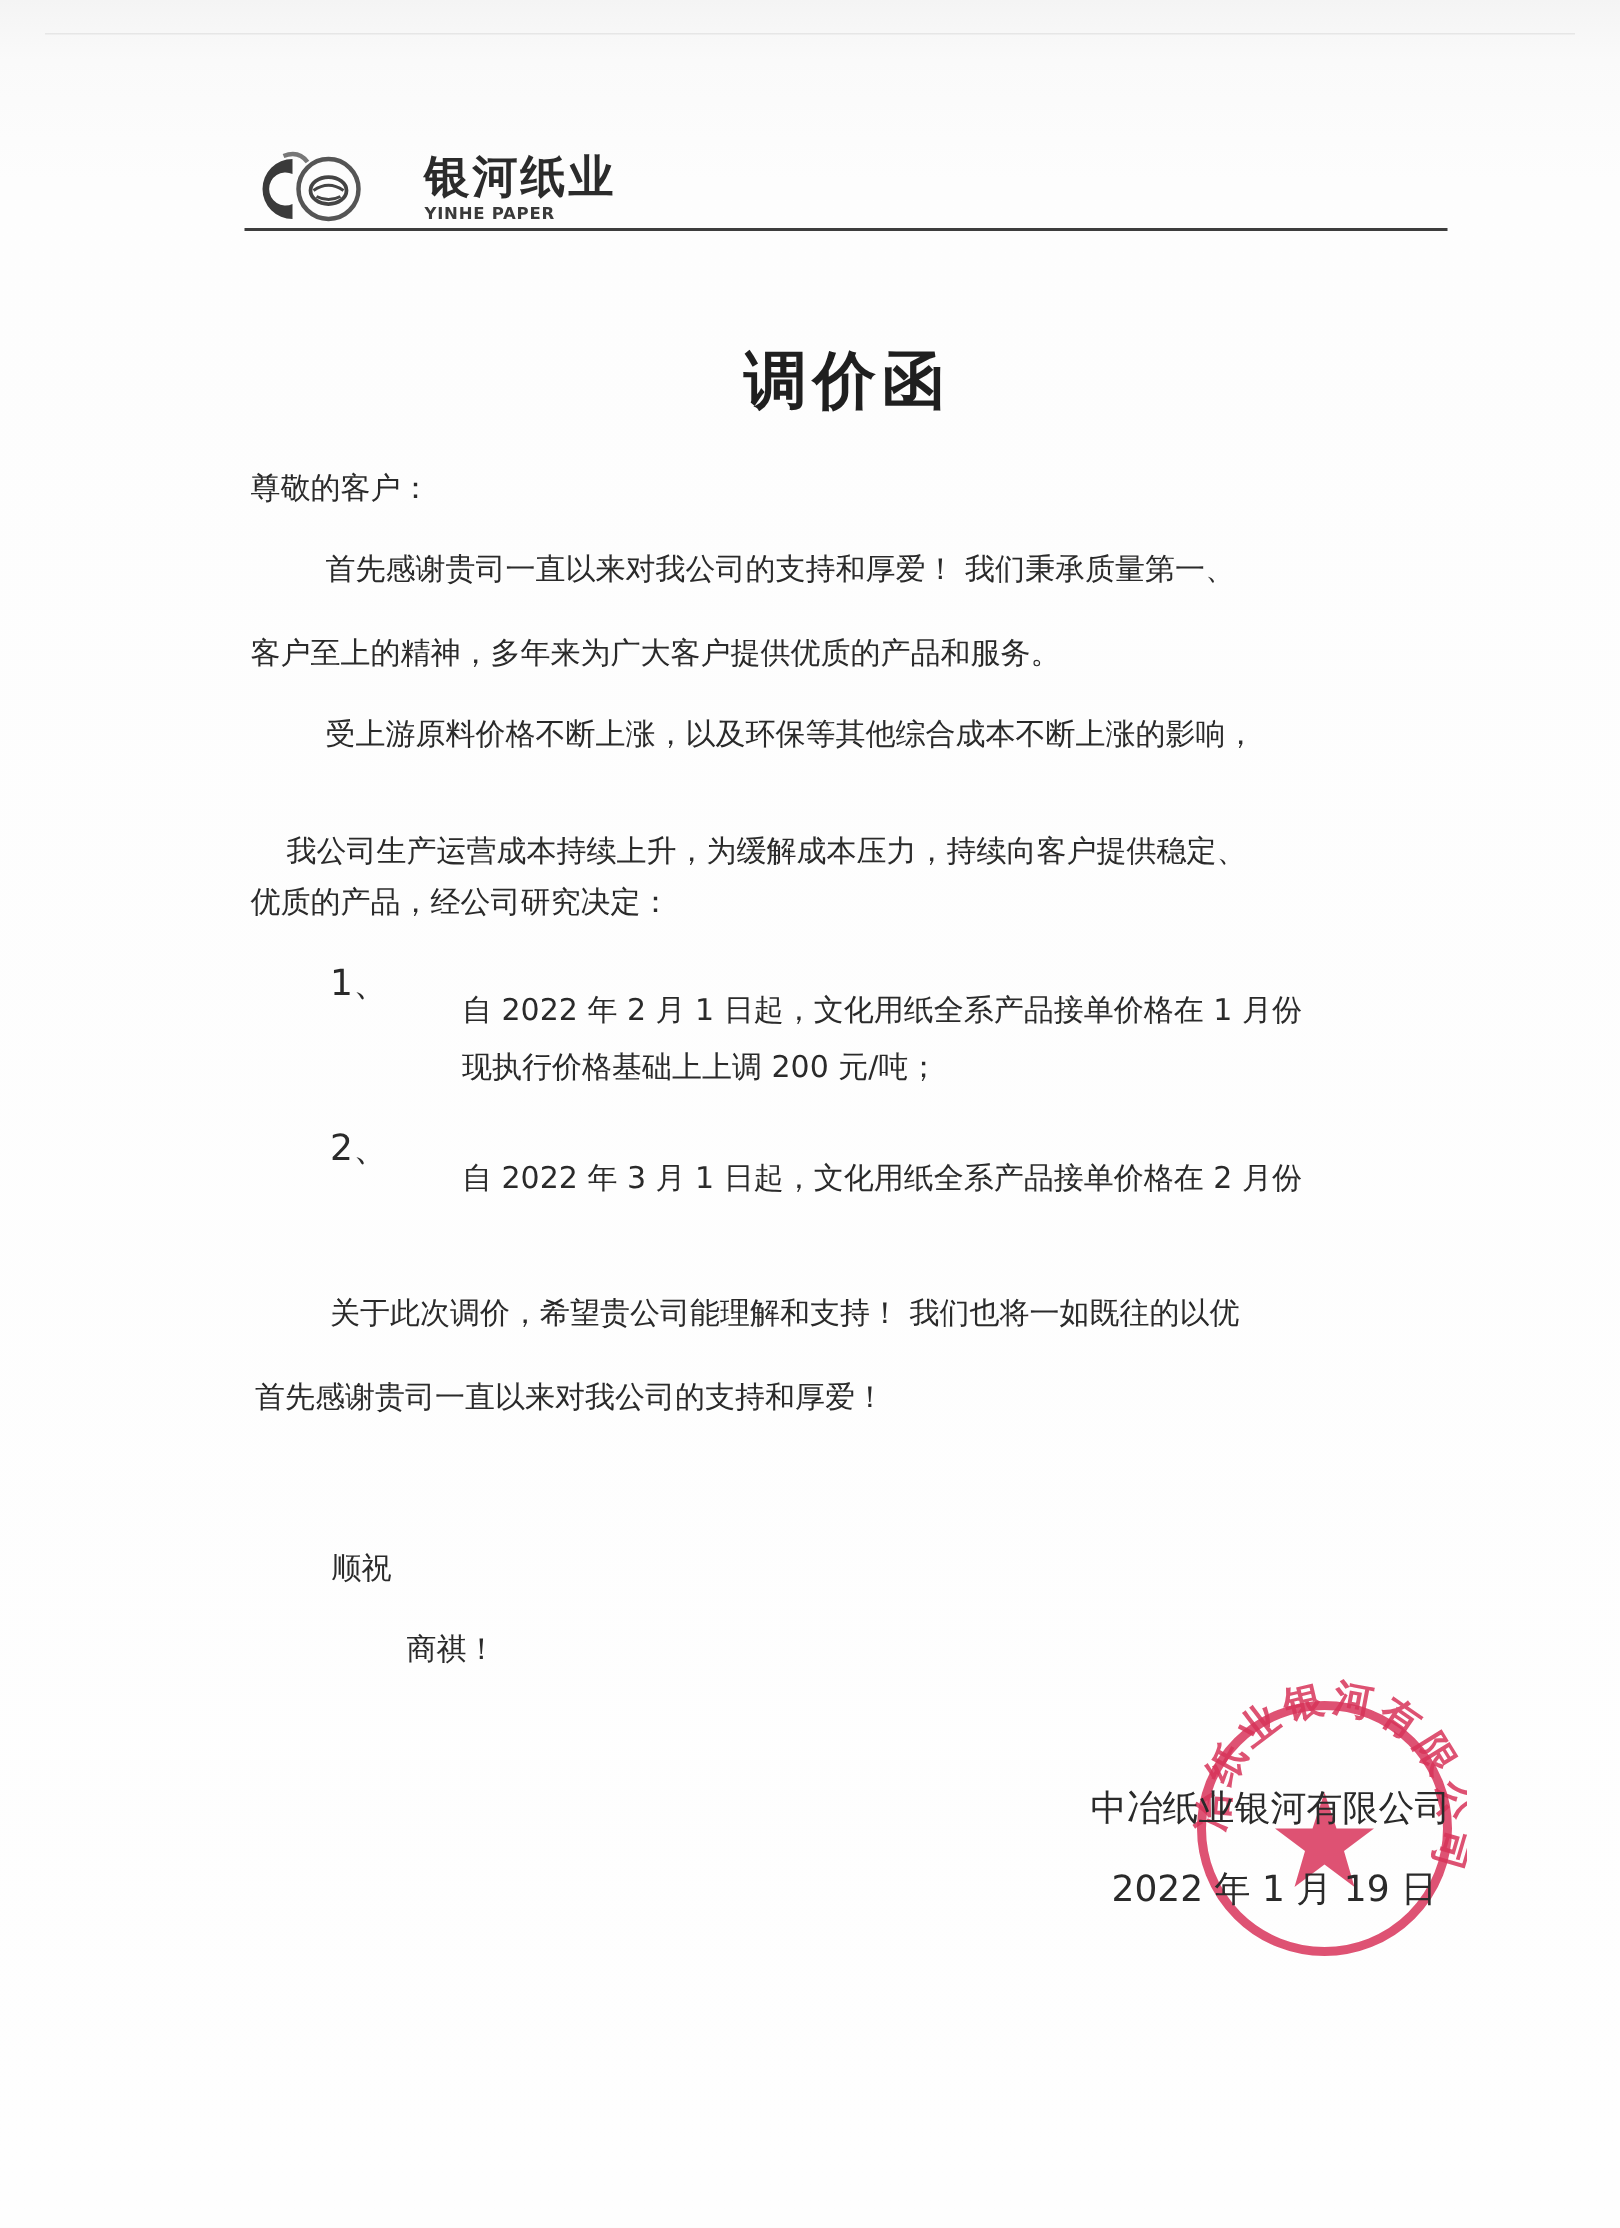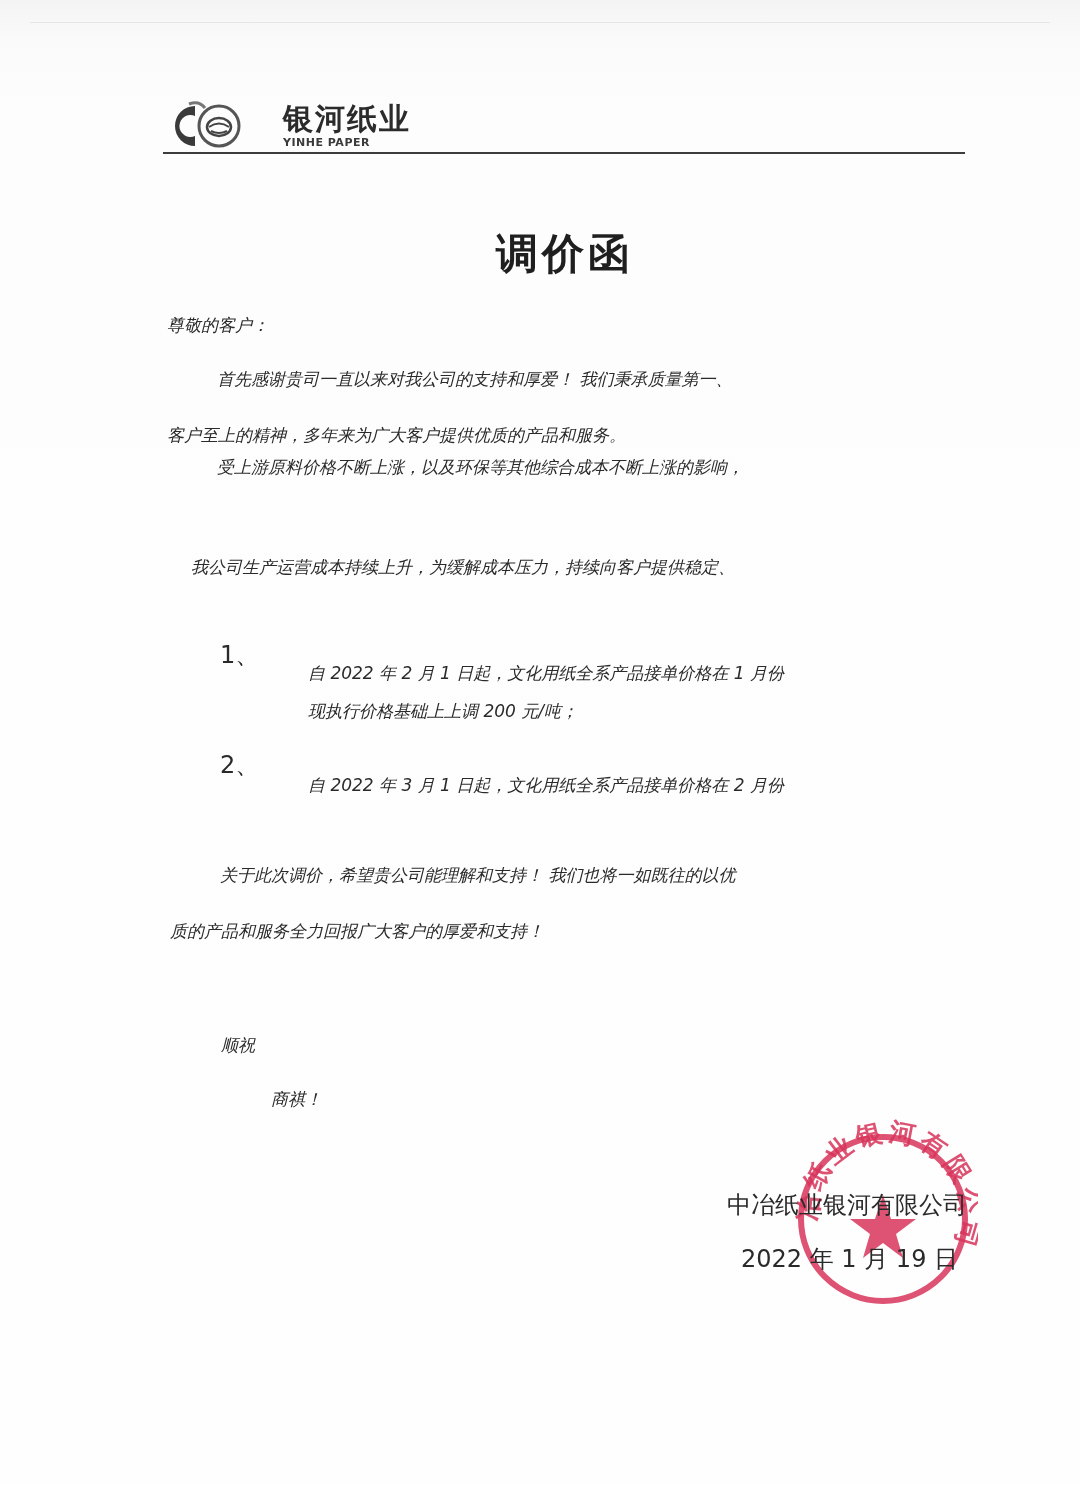--- a/index.html
+++ b/index.html
@@ -8,21 +8,21 @@
   .page{position:absolute;left:0;top:0;width:1080px;height:1485px;
         background:linear-gradient(180deg,#f4f4f4 0,#fafafa 40px,#fdfdfd 120px,#fefefe 100%);}
   .top-rule{position:absolute;left:30px;top:22px;width:1020px;height:1px;background:#e6e6e6;}
   .header{position:absolute;left:165px;top:98px;height:56px;display:flex;align-items:center;gap:32px;}
   .logo-mark{width:78px;height:56px;position:relative;}
   .brand{margin-left:8px;display:flex;flex-direction:column;}
   .brand-cn{font-size:30px;font-weight:bold;letter-spacing:2px;color:#2b2b2b;line-height:34px;}
   .brand-en{font-size:11px;font-weight:bold;color:#3a3a3a;letter-spacing:0.5px;line-height:14px;}
   .header-rule{position:absolute;left:163px;top:152px;width:802px;height:2px;background:#3d3d3d;}
   .title{position:absolute;left:0;width:1080px;top:226px;text-align:center;font-size:42px;font-weight:bold;letter-spacing:4px;color:#1f1f1f;padding-left:50px;box-sizing:border-box;}
-  .line{position:absolute;font-size:17px;line-height:30px;white-space:nowrap;color:#2a2a2a;font-style:italic;}
+  .line{position:absolute;font-size:20px;line-height:30px;white-space:nowrap;color:#2a2a2a;}
   .num{position:absolute;font-size:24px;line-height:30px;color:#2a2a2a;}
   .stamp{position:absolute;left:788px;top:1107px;width:190px;height:210px;}
   .sig{position:absolute;font-size:24px;line-height:30px;white-space:nowrap;color:#2a2a2a;}
 </style>
 </head>
 <body>
 
 <div class="page">
   <div class="top-rule"></div>
 
@@ -44,32 +44,33 @@
   </div>
   <div class="header-rule"></div>
 
   <div class="title">调价函</div>
 
   <div class="line" style="left:167px;top:310px;">尊敬的客户：</div>
 
   <div class="line" style="left:167px;top:420px;">客户至上的精神，多年来为广大客户提供优质的产品和服务。</div>
   <div class="line" style="left:217px;top:364px;">首先感谢贵司一直以来对我公司的支持和厚爱！ 我们秉承质量第一、</div>
 
-  <div class="line" style="left:217px;top:452px;">受上游原料价格不断上涨，以及环保等其他综合成本不断上涨的影响，</div>
+  <div class="line" style="left:217px;top:474px;">受上游原料价格不断上涨，以及环保等其他综合成本不断上涨的影响，</div>
   <div class="line" style="left:167px;top:552px;margin-left:24px;">我公司生产运营成本持续上升，为缓解成本压力，持续向客户提供稳定、</div>
+  <div class="line" style="left:167px;top:586px;">优质的产品，经公司研究决定：</div>
 
   <div class="num" style="left:220px;top:640px;">1、</div>
   <div class="line" style="left:308px;top:640px;margin-top:18px;">自 2022 年 2 月 1 日起，文化用纸全系产品接单价格在 1 月份</div>
   <div class="line" style="left:308px;top:696px;">现执行价格基础上上调 200 元/吨；</div>
 
   <div class="num" style="left:220px;top:750px;">2、</div>
   <div class="line" style="left:308px;top:750px;margin-top:20px;">自 2022 年 3 月 1 日起，文化用纸全系产品接单价格在 2 月份</div>
 
   <div class="line" style="left:220px;top:860px;">关于此次调价，希望贵公司能理解和支持！ 我们也将一如既往的以优</div>
-  <div class="line" style="left:170px;top:916px;">质的产品和服务全力回报广大客户的厚爱和支持！</div>
+  <div class="line" style="left:170px;top:916px;">首先感谢贵司一直以来对我公司的支持和厚爱！</div>
 
   <div class="line" style="left:221px;top:1030px;">顺祝</div>
   <div class="line" style="left:271px;top:1084px;">商祺！</div>
 
   <div class="stamp">
     <svg width="190" height="210" viewBox="0 0 190 210">
       <defs>
         <path id="arc" d="M30 115 A72 72 0 1 1 165 140"></path>
       </defs>
       <circle cx="95" cy="112" r="82" fill="none" stroke="#d8345a" stroke-width="6" opacity="0.85"></circle>

